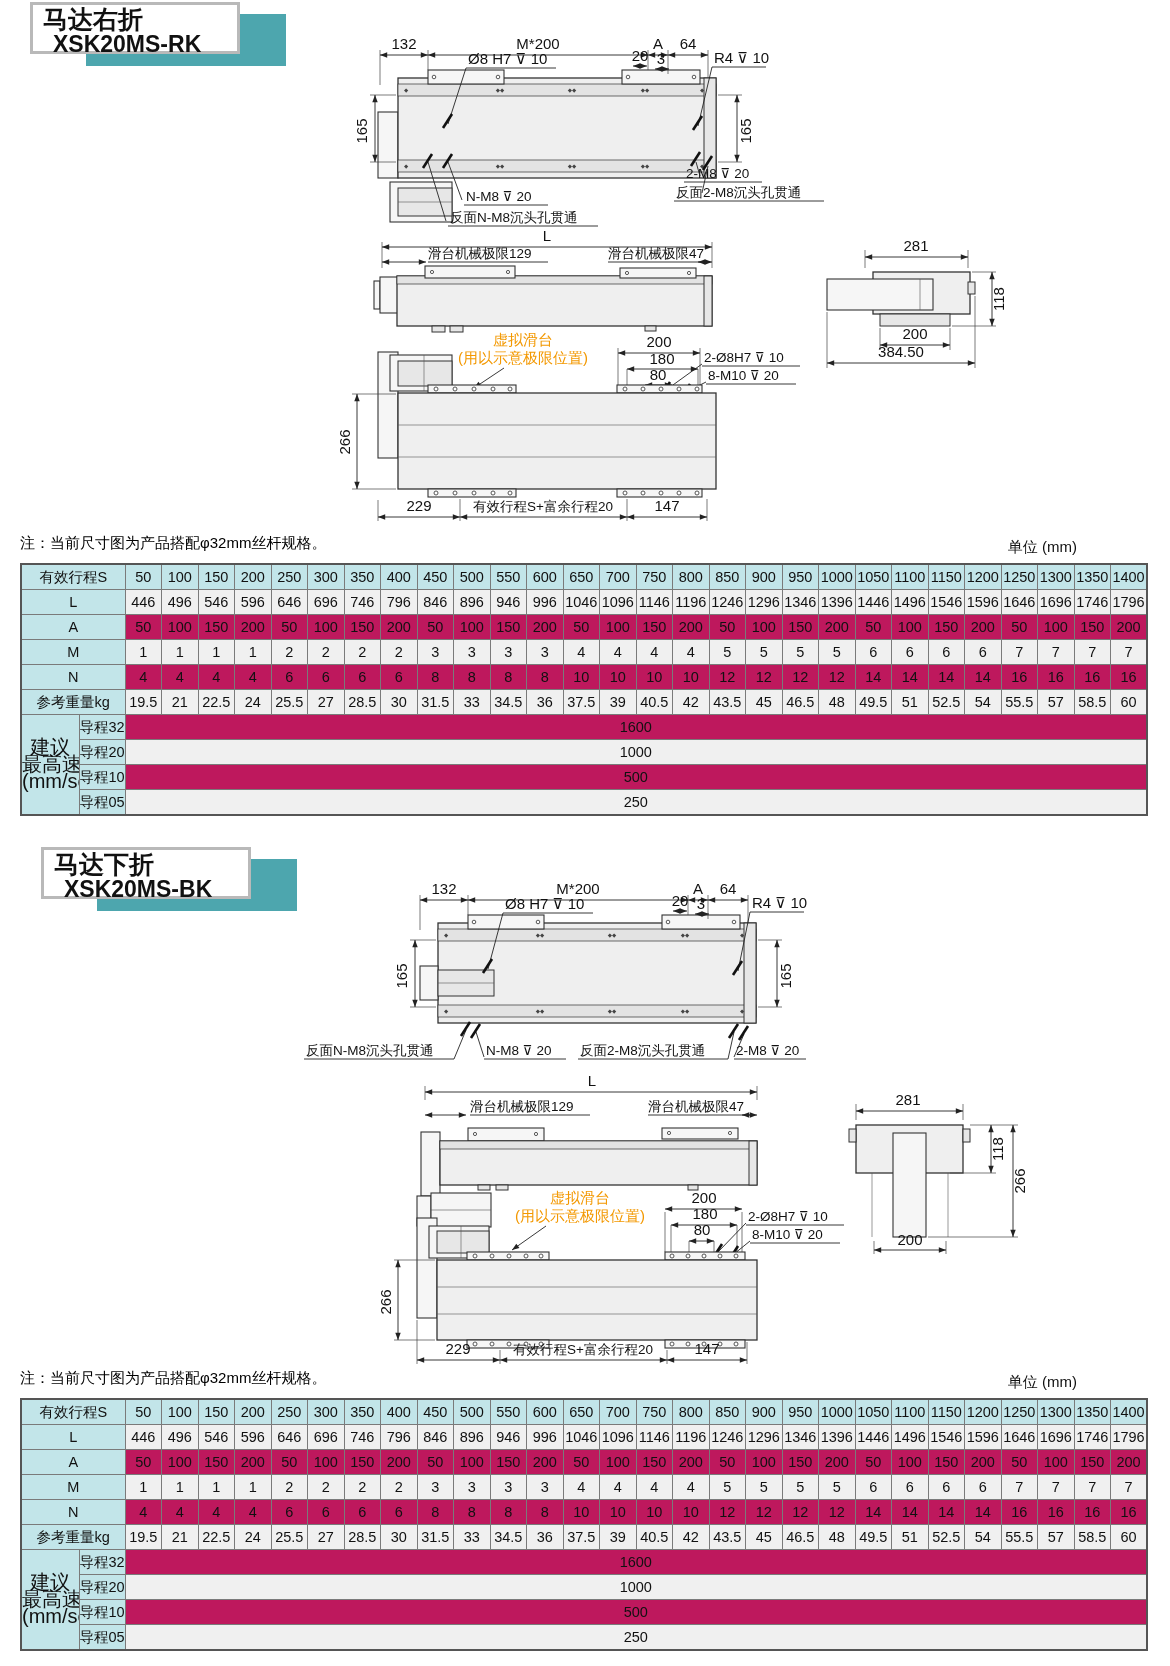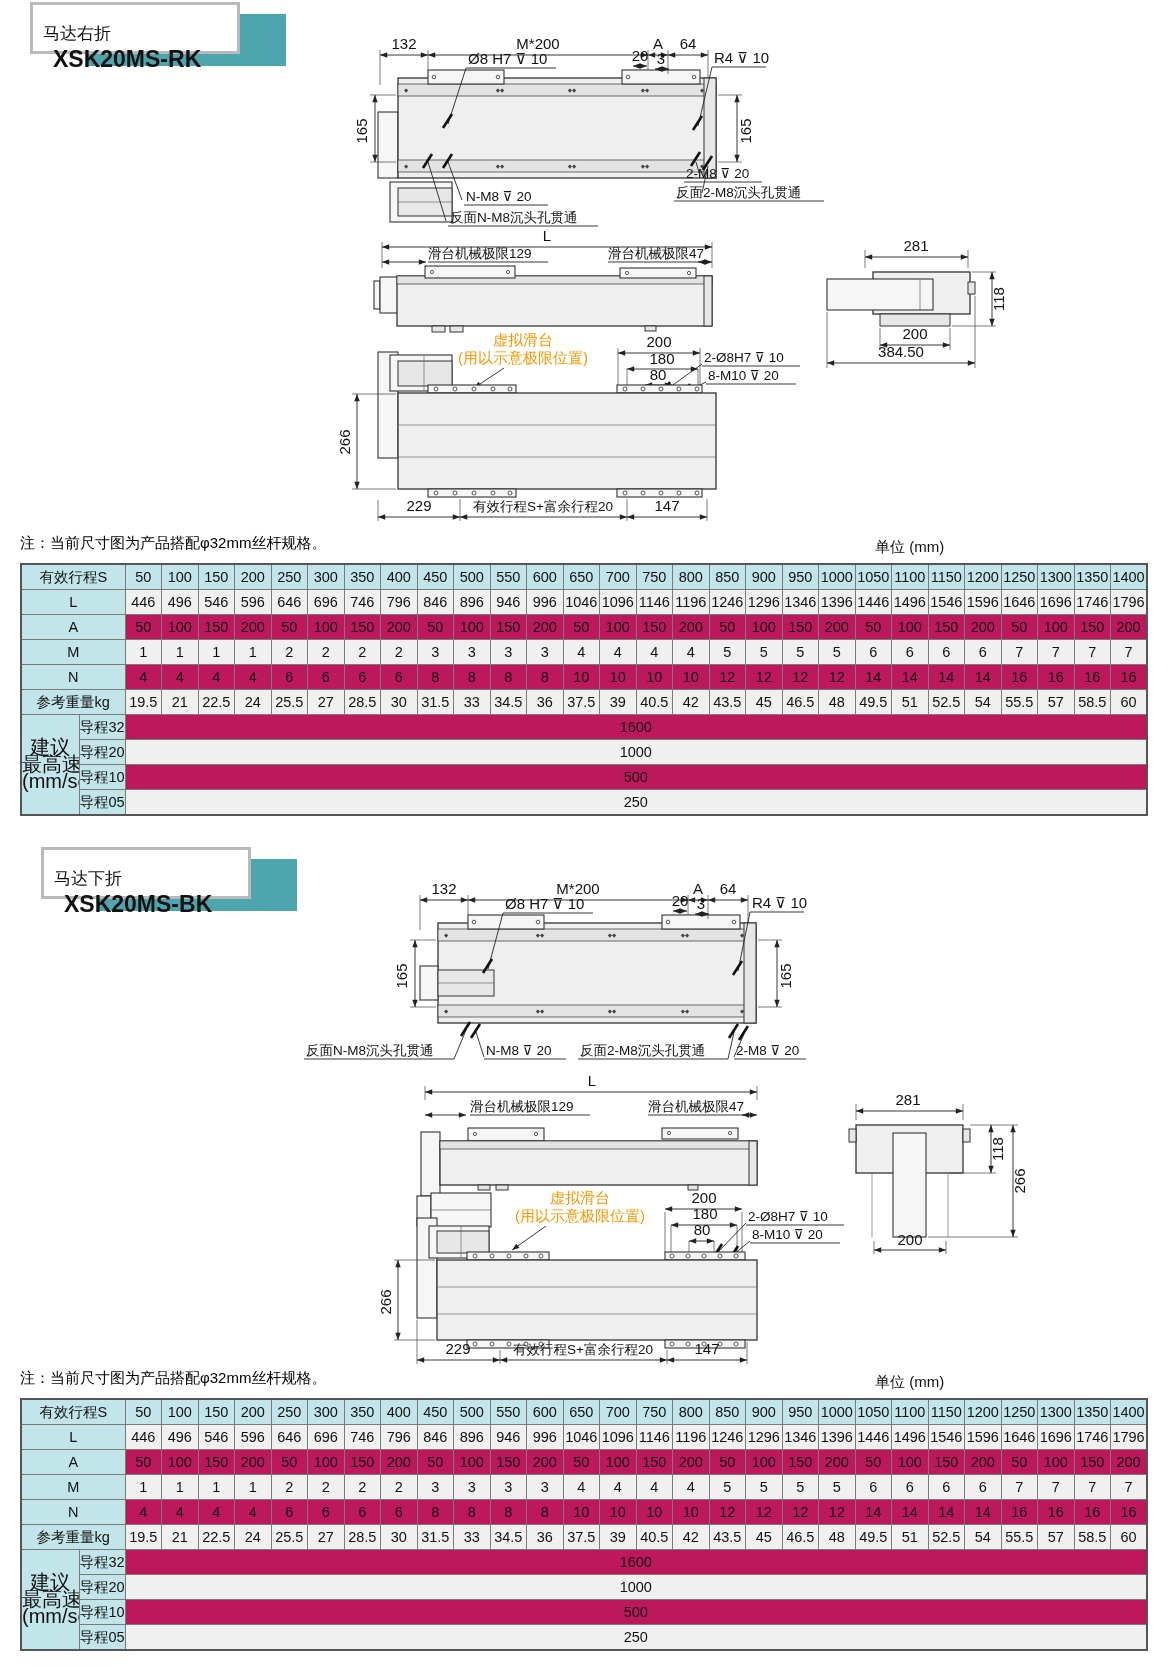--- a/index.html
+++ b/index.html
@@ -1,25 +1,25 @@
 <!DOCTYPE html>
 <html><head>
 <meta charset="utf-8">
 <style>
   html,body{margin:0;padding:0;background:#fff}
   .page{position:relative;width:1170px;height:1666px;background:#fff;overflow:hidden;
         font-family:"Liberation Sans","DejaVu Sans",sans-serif;color:#111}
   
   .teal{position:absolute;background:#4da6ae}
   .tbox{position:absolute;background:#fff;border:3px solid #b9b9b9;box-sizing:border-box}
-  .tbox .t1{font-size:17px;font-weight:normal;line-height:26px;padding:16px 0 0 10px;white-space:nowrap}
+  .tbox .t1{font-size:25px;font-weight:bold;line-height:26px;padding:1px 0 0 10px;white-space:nowrap}
   .tbox .t2{font-size:23px;font-weight:bold;line-height:24px;padding-left:20px;white-space:nowrap}
   
   .note{position:absolute;left:20px;font-size:15px;font-weight:normal;color:#000000;white-space:nowrap}
-  .unit{position:absolute;width:202px;text-align:left;font-size:15px;color:#111;white-space:nowrap}
+  .unit{position:absolute;width:202px;text-align:right;font-size:15px;color:#111;white-space:nowrap}
   
   table.spec{position:absolute;left:20px;width:1126px;border-collapse:collapse;table-layout:fixed;
              background:#be185d;border:2px solid #555;font-size:14.5px;color:#111}
   table.spec td{border:1px solid #7a7a7a;text-align:center;vertical-align:middle;height:24px;
                 padding:0;overflow:hidden;white-space:nowrap}
   table.spec td.hd,table.spec td.lbl{background:#c2e5e9}
   table.spec td.g{background:#f0f0f0}
   table.spec td.main div{font-size:20px;line-height:17px}
   
   svg{position:absolute;font-family:"Liberation Sans","DejaVu Sans",sans-serif}

